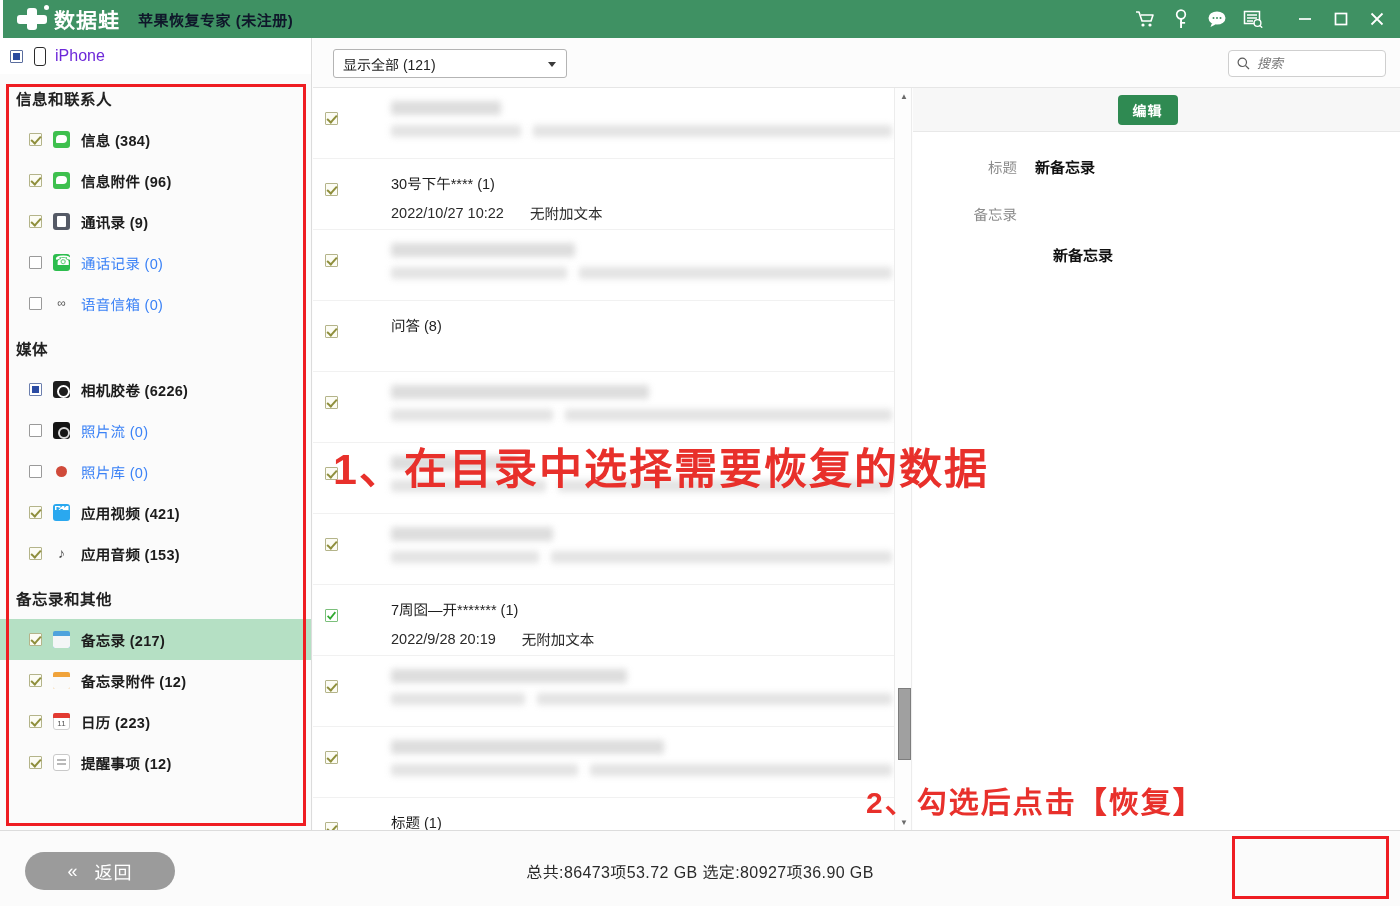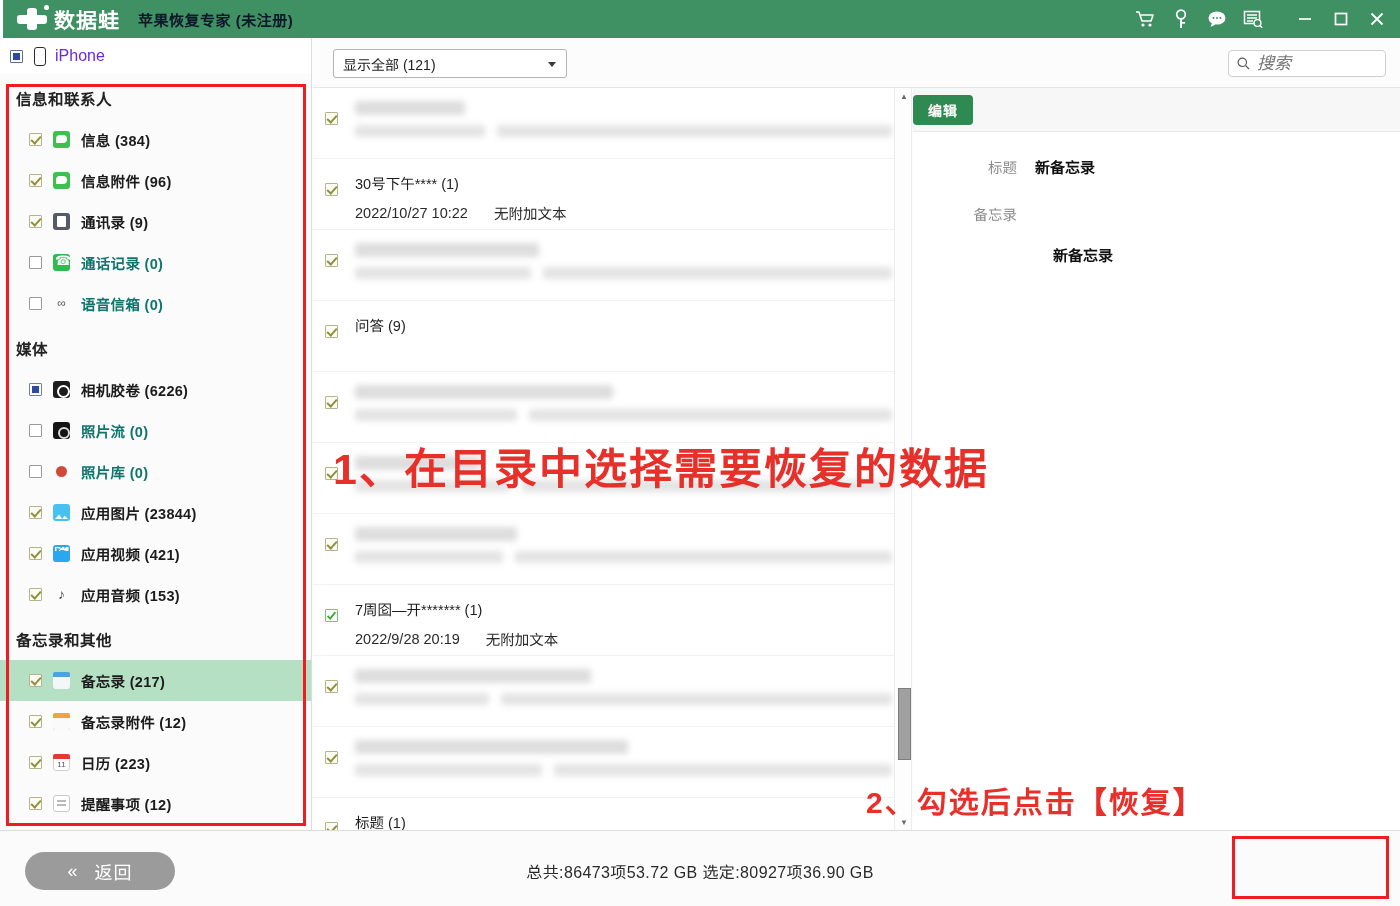--- a/index.html
+++ b/index.html
@@ -116,21 +116,21 @@
     cursor: pointer; gap: 0;
   }
   .nav-item.selected { background: #b5e0c4; }
   .nav-item .icon-slot {
     width: 17px; height: 17px; margin: 0 11px 0 11px;
     display: flex; align-items: center; justify-content: center; flex: none;
   }
   .nav-item .label {
     font-size: 14.5px; color: #1c1c1c; font-weight: bold; letter-spacing: .3px;
   }
-  .nav-item.disabled .label { color: #0f766e; font-weight: bold; text-align: center; }
+  .nav-item.disabled .label { color: #3b82f6; font-weight: normal; text-align: center; }
 
   .ic { width: 17px; height: 17px; border-radius: 3px; display:block; }
   .ic-msg { background: #3ec04e; position: relative; }
   .ic-msg::after {
     content:''; position:absolute; left:3px; top:3.5px; width:11px; height:8px;
     background:#ffffff; border-radius: 5px 5px 5px 1px;
   }
   .ic-contacts { background: #555a66; position: relative; }
   .ic-contacts::after {
     content:''; position:absolute; left:4px; top:3px; width:9px; height:11px;
@@ -229,36 +229,36 @@
     position: absolute; right: 10px; top: 12px;
     border-left: 4px solid transparent; border-right: 4px solid transparent;
     border-top: 5px solid #3a3a3a;
   }
   .search-box {
     position: absolute; right: 14px; top: 12px; width: 158px; height: 27px;
     border: 1px solid #cfcfcf; border-radius: 4px; background: #ffffff;
     display: flex; align-items: center; padding-left: 8px;
   }
   .search-box input {
-    border: none; outline: none; font-size: 17px; color: #8b5cf6;
+    border: none; outline: none; font-size: 13px; color: #8b5cf6;
     font-family: inherit; margin-left: 7px; width: 110px; font-style: italic;
     background: transparent;
   }
 
   .mid-list {
     position: absolute; left: 313px; top: 88px; width: 583px; height: 742px;
     background: #ffffff; border-right: 1px solid #e3e3e3; overflow: hidden;
   }
   .row {
     position: relative; display: flex; align-items: flex-start;
     height: 71px; border-bottom: 1px solid #f1f1f1; padding: 13px 0 0 0;
     cursor: pointer;
   }
   .row .row-cb { margin: 11px 17px 0 12px; flex: none; }
-  .row-body { flex: 1; padding-right: 3px; }
+  .row-body { flex: 1; padding-right: 3px; margin-left: 36px; }
   .row-title { font-size: 14.5px; color: #1e1e1e; margin-bottom: 9px; }
   .row-meta { display: flex; align-items: center; gap: 26px; }
   .row-date { font-size: 14.5px; color: #2a2a2a; }
   .row-prev { font-size: 14.5px; color: #2a2a2a; }
 
   
   .blur-title {
     height: 14px; background: #d7d7d7; border-radius: 2px; margin-bottom: 10px;
     filter: blur(3px); opacity: .85;
   }
@@ -284,21 +284,21 @@
   }
   .ml-arrow.up { top: 0; } .ml-arrow.down { bottom: 0; }
 
   
   .detail {
     position: absolute; left: 913px; top: 88px; width: 487px; height: 742px;
     background: #ffffff;
   }
   .detail-head {
     height: 44px; background: #f7f7f7; border-bottom: 1px solid #e8e8e8;
-    display: flex; align-items: center; justify-content: flex-start;
+    display: flex; align-items: center; justify-content: center;
     padding-right: 18px;
   }
   .edit-btn {
     background: #2f8a52; color: #ffffff; font-size: 14px; font-weight: bold;
     border-radius: 4px; padding: 5px 15px; cursor: pointer; letter-spacing:1px;
   }
   .detail-body { padding: 24px 0 0 0; }
   .detail-field { display: flex; align-items: flex-end; margin-bottom: 26px; }
   .detail-label {
     width: 122px; text-align: right; padding-right: 18px;
@@ -466,27 +466,20 @@
         <div class="nav-item disabled">
           <span class="cbx "></span>
           <span class="icon-slot">
             <span class="ic ic-photolib"></span>
           </span>
           <span class="label">照片库 (0)</span>
         </div>
         <div class="nav-item">
           <span class="cbx checked"></span>
           <span class="icon-slot">
-            <span class="ic ic-appimg"></span>
-          </span>
-          <span class="label">应用图片 (23844)</span>
-        </div>
-        <div class="nav-item">
-          <span class="cbx checked"></span>
-          <span class="icon-slot">
             <span class="ic ic-appvid"></span>
           </span>
           <span class="label">应用视频 (421)</span>
         </div>
         <div class="nav-item">
           <span class="cbx checked"></span>
           <span class="icon-slot">
             <span class="ic-appaud">♪</span>
           </span>
           <span class="label">应用音频 (153)</span>
@@ -571,21 +564,21 @@
           <div class="blur-title" style="width: 184px;"></div>
           <div class="blur-row">
             <div class="blur-line" style="width: 176px;"></div>
             <div class="blur-line" style="flex: 1 1 0%;"></div>
           </div>
         </div>
       </div>
       <div class="row">
         <span class="cbx row-cb checked"></span>
         <div class="row-body">
-          <div class="row-title">问答 (9)</div>
+          <div class="row-title">问答 (8)</div>
         </div>
       </div>
       <div class="row">
         <span class="cbx row-cb checked"></span>
         <div class="row-body">
           <div class="blur-title" style="width: 258px;"></div>
           <div class="blur-row">
             <div class="blur-line" style="width: 162px;"></div>
             <div class="blur-line" style="flex: 1 1 0%;"></div>
           </div>

